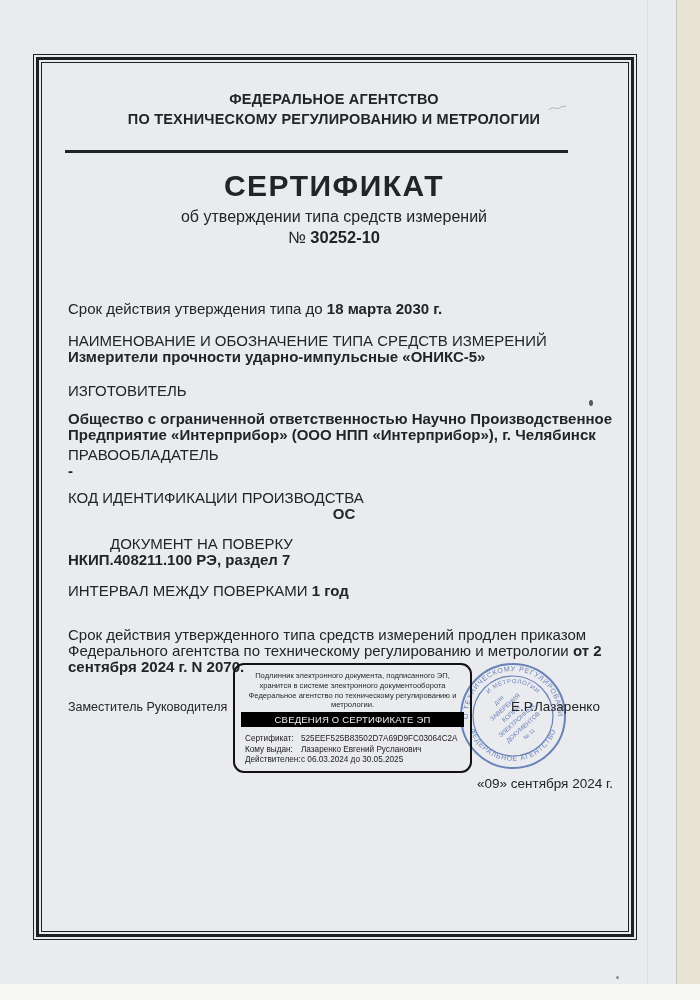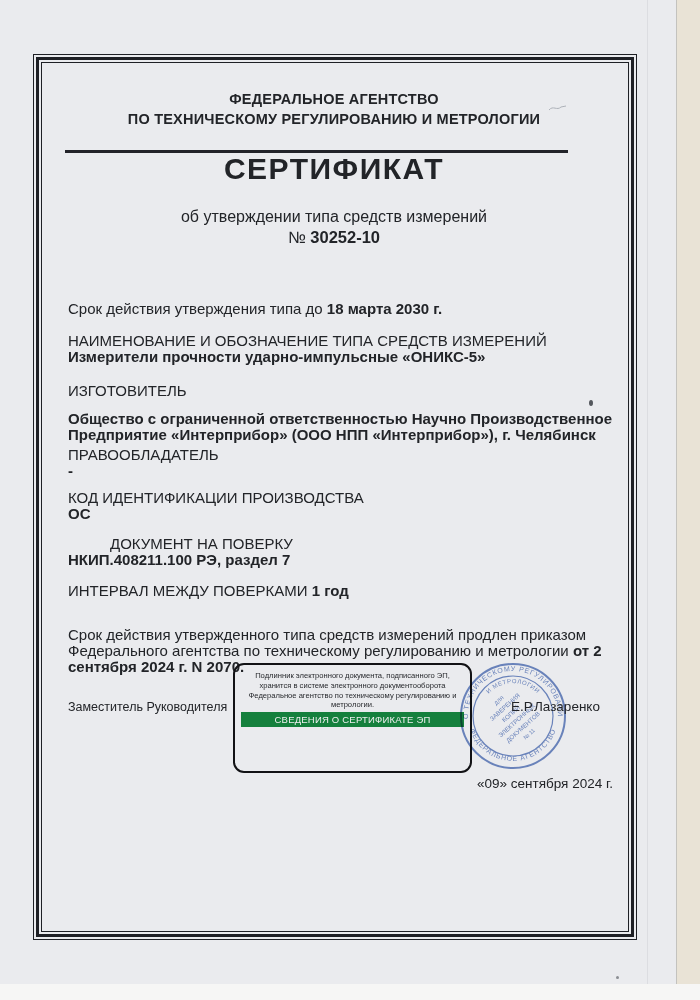--- a/index.html
+++ b/index.html
@@ -19,35 +19,35 @@
   .bottom-strip{left:0;top:984px;width:700px;height:16px;background:#f6f6f5;}
   .speck{border-radius:50%;background:#2e3238;opacity:.8;}
   
   .frame{left:33px;top:54px;width:602px;height:884px;border:1px solid #1e2025;}
   .frame .f2{position:absolute;inset:2px;border:3px solid #1e2025;}
   .frame .f2 .f3{position:absolute;inset:2px;border:1px solid #1e2025;}
   
   .centered{left:33px;width:602px;text-align:center;}
   .agency{top:90px;font-size:14.5px;font-weight:bold;line-height:19.5px;letter-spacing:.2px;}
   .divider{left:65px;top:150px;width:503px;height:2.5px;background:#222329;}
-  .cert-title{top:152px;font-size:30px;font-weight:bold;letter-spacing:1.5px;}
+  .cert-title{top:169px;font-size:30px;font-weight:bold;letter-spacing:1.5px;}
   .cert-subtitle{top:208px;font-size:16px;}
   .cert-number{top:228px;font-size:16.5px;}
   .body-line{left:68px;font-size:15px;line-height:16px;width:552px;}
   .b{font-weight:bold;}
   
   .sig-pos{left:68px;top:700px;font-size:12.5px;}
   .sig-name{left:511px;top:699px;font-size:13.5px;}
   .sig-date{left:477px;top:776px;font-size:13.5px;}
   
   .esbox{left:233px;top:663px;width:239px;height:110px;border:2.5px solid #121215;
          border-radius:11px;box-sizing:border-box;background:transparent;}
   .esbox .notice{margin-top:6px;font-size:7.6px;line-height:9.8px;text-align:center;
                  color:#26282c;padding:0 6px;}
-  .esbox .bar{margin:2px 6px 0 6px;height:15px;background:#15803d;color:#efefef;
+  .esbox .bar{margin:2px 6px 0 6px;height:15px;background:#000000;color:#efefef;
               font-size:9.5px;line-height:15px;text-align:center;letter-spacing:.2px;}
   .esbox .rows{margin:7px 0 0 10px;font-size:8.2px;line-height:10.4px;color:#222;}
   .esbox .rows .rl{display:inline-block;width:56px;}
   
   .stamp{left:457px;top:660px;width:112px;height:112px;opacity:.78;mix-blend-mode:multiply;}
   .stamp circle{fill:none;stroke:var(--stamp-color);}
   .stamp text{fill:var(--stamp-color);font-family:"Liberation Sans","DejaVu Sans",sans-serif;}
   .pencil{left:548px;top:103px;opacity:.65;}
 </style>
 </head>
@@ -91,21 +91,21 @@
   <div class="abs body-line" style="top:333px;">НАИМЕНОВАНИЕ И ОБОЗНАЧЕНИЕ ТИПА СРЕДСТВ ИЗМЕРЕНИЙ</div>
   <div class="abs body-line b" style="top:349px;">Измерители прочности ударно-импульсные «ОНИКС-5»</div>
 
   <div class="abs body-line" style="top:383px;">ИЗГОТОВИТЕЛЬ</div>
   <div class="abs body-line b" style="top:411px;">Общество с ограниченной ответственностью Научно Производственное Предприятие «Интерприбор» (ООО НПП «Интерприбор»), г. Челябинск</div>
 
   <div class="abs body-line" style="top:447px;">ПРАВООБЛАДАТЕЛЬ</div>
   <div class="abs body-line b" style="top:463px;">-</div>
 
   <div class="abs body-line" style="top:490px;">КОД ИДЕНТИФИКАЦИИ ПРОИЗВОДСТВА</div>
-  <div class="abs body-line b" style="top:506px;">ОС</div>
+  <div class="abs body-line b" style="top:506px;text-align:center;">ОС</div>
 
   <div class="abs body-line" style="top:536px;margin-left:42px;">ДОКУМЕНТ НА ПОВЕРКУ</div>
   <div class="abs body-line b" style="top:552px;">НКИП.408211.100 РЭ, раздел 7</div>
 
   <div class="abs body-line" style="top:583px;">
     <span>ИНТЕРВАЛ МЕЖДУ ПОВЕРКАМИ</span>
     <span class="b">1 год</span>
   </div>
 
   <div class="abs body-line" style="top:627px;">
@@ -116,20 +116,31 @@
   <div class="abs sig-pos">Заместитель Руководителя</div>
 
   <div class="abs esbox">
     <div class="notice">
       <div>Подлинник электронного документа, подписанного ЭП,</div>
       <div>хранится в системе электронного документооборота</div>
       <div>Федеральное агентство по техническому регулированию и</div>
       <div>метрологии.</div>
     </div>
     <div class="bar">СВЕДЕНИЯ О СЕРТИФИКАТЕ ЭП</div>
+    <div class="rows">
+      <div>
+        <span class="rl">Сертификат:</span><span>525EEF525B83502D7A69D9FC03064C2A</span>
+      </div>
+      <div>
+        <span class="rl">Кому выдан:</span><span>Лазаренко Евгений Русланович</span>
+      </div>
+      <div>
+        <span class="rl">Действителен:</span><span>с 06.03.2024 до 30.05.2025</span>
+      </div>
+    </div>
   </div>
 
   <svg class="abs stamp" width="112" height="112" viewBox="0 0 112 112">
     <defs>
       <path id="arc-top" d="M 11,56 A 45,45 0 0 1 101,56"></path>
       <path id="arc-bottom" d="M 11,56 A 45,45 0 0 0 101,56"></path>
       <path id="arc-inner" d="M 23,56 A 33,33 0 0 1 89,56"></path>
     </defs>
     <circle cx="56" cy="56" r="52" stroke-width="2"></circle>
     <circle cx="56" cy="56" r="40" stroke-width="1.2"></circle>

